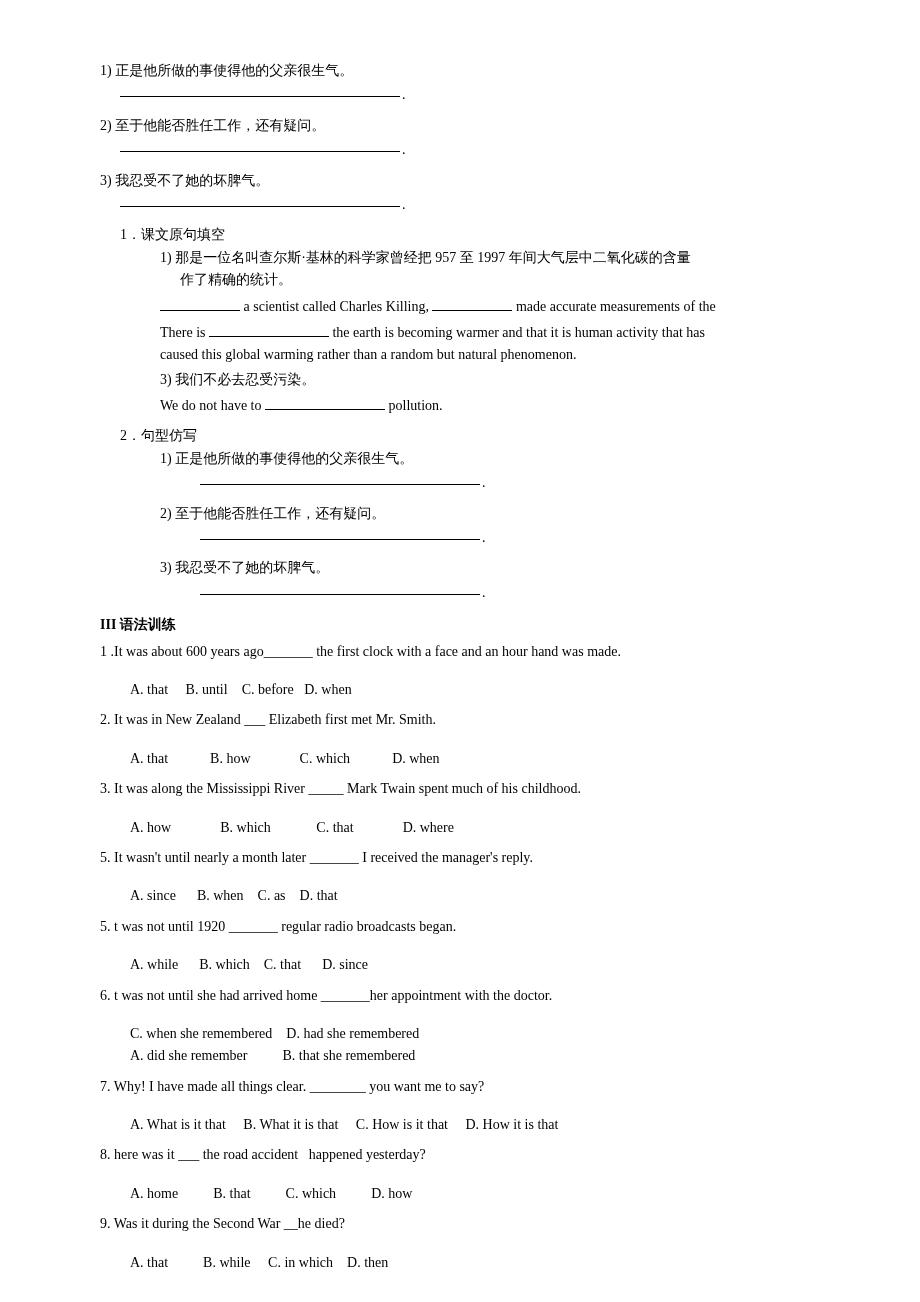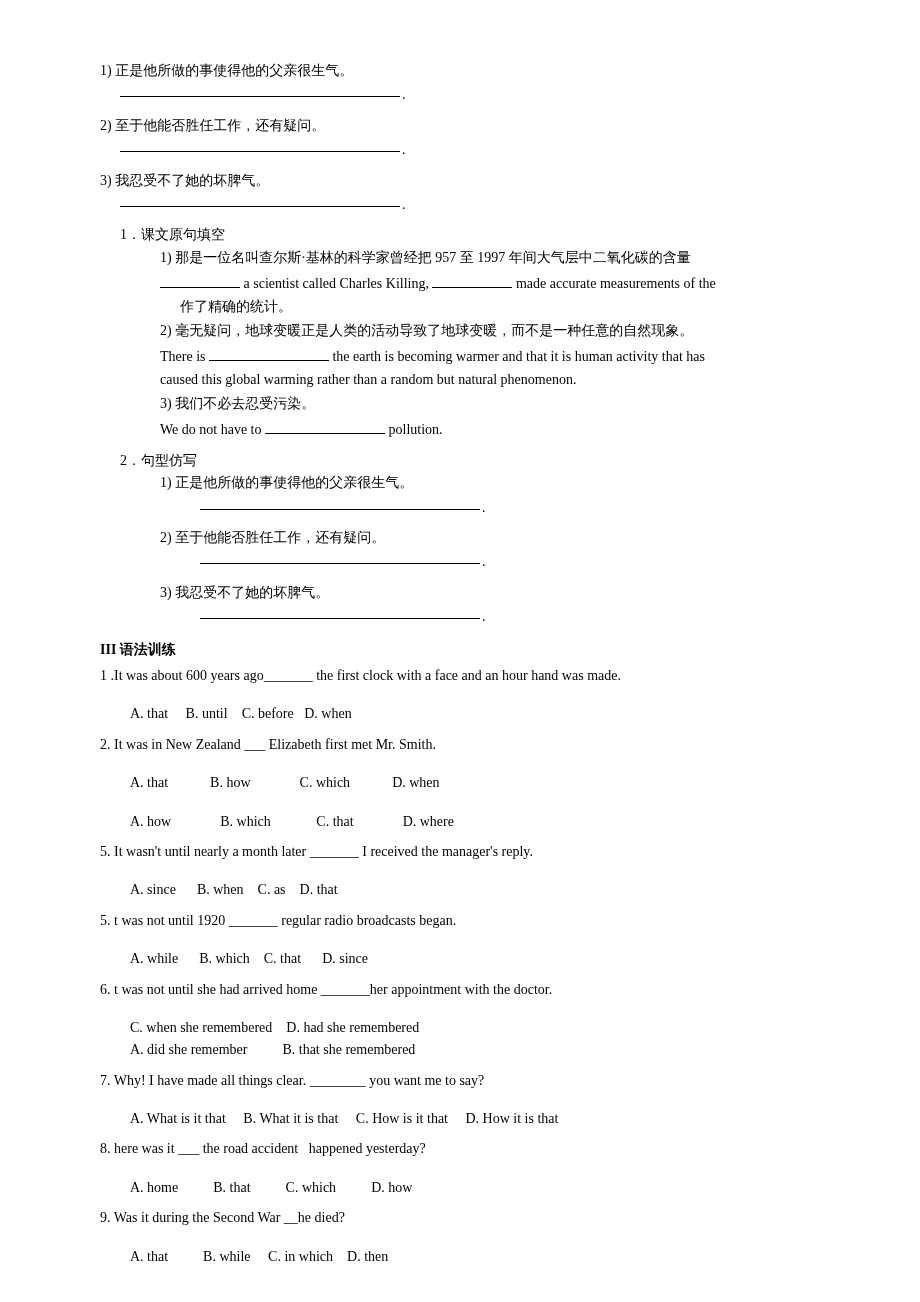--- a/index.html
+++ b/index.html
@@ -104,28 +104,27 @@
     </div>
   </div>
 
   <div class="section">
 
     <div class="sub-item">
       <div>1．课文原句填空</div>
 
       <div class="sub-item-2">
         <div>1)  那是一位名叫查尔斯·基林的科学家曾经把 957 至 1997 年间大气层中二氧化碳的含量</div>
+        <div style="padding-left:20px;">作了精确的统计。</div>
         <div style="margin-top:4px;">
           <span class="blank-line-sm"></span> a scientist called Charles Killing, <span class="blank-line-sm"></span>  made accurate measurements of the
         </div>
-        <div style="padding-left:20px;">作了精确的统计。</div>
-      </div>
-
-      <div class="sub-item-2">
-        <div>2)  毫无疑问，地球变暖正是人类的活动导致了地球变暖，而不是一种任意的自然现象。</div>
+      </div>
+
+      <div class="sub-item-2">
         <div style="margin-top:4px;">
           There is  <span class="blank-line-md"></span>  the earth is becoming warmer and that it is human activity that has
         </div>
         <div>caused this global warming rather than a random but natural phenomenon.</div>
       </div>
 
       <div class="sub-item-2">
         <div>3)  我们不必去忍受污染。</div>
         <div style="margin-top:4px;">
           We do not have to <span class="blank-line-md"></span> pollution.
@@ -179,20 +178,21 @@
         &nbsp;&nbsp;&nbsp;&nbsp;&nbsp;&nbsp;&nbsp;&nbsp;&nbsp;&nbsp;
         <span>B. how</span>
         &nbsp;&nbsp;&nbsp;&nbsp;&nbsp;&nbsp;&nbsp;&nbsp;&nbsp;&nbsp;&nbsp;&nbsp;
         <span>C. which</span>
         &nbsp;&nbsp;&nbsp;&nbsp;&nbsp;&nbsp;&nbsp;&nbsp;&nbsp;&nbsp;
         <span>D. when</span>
       </div>
     </div>
 
     <div class="grammar-item">
+      <div>3. It was along the Mississippi River _____ Mark Twain spent much of his childhood.</div>
       <div class="grammar-options">
         <span>A. how</span>
         &nbsp;&nbsp;&nbsp;&nbsp;&nbsp;&nbsp;&nbsp;&nbsp;&nbsp;&nbsp;&nbsp;&nbsp;
         <span>B. which</span>
         &nbsp;&nbsp;&nbsp;&nbsp;&nbsp;&nbsp;&nbsp;&nbsp;&nbsp;&nbsp;&nbsp;
         <span>C. that</span>
         &nbsp;&nbsp;&nbsp;&nbsp;&nbsp;&nbsp;&nbsp;&nbsp;&nbsp;&nbsp;&nbsp;&nbsp;
         <span>D. where</span>
       </div>
     </div>

